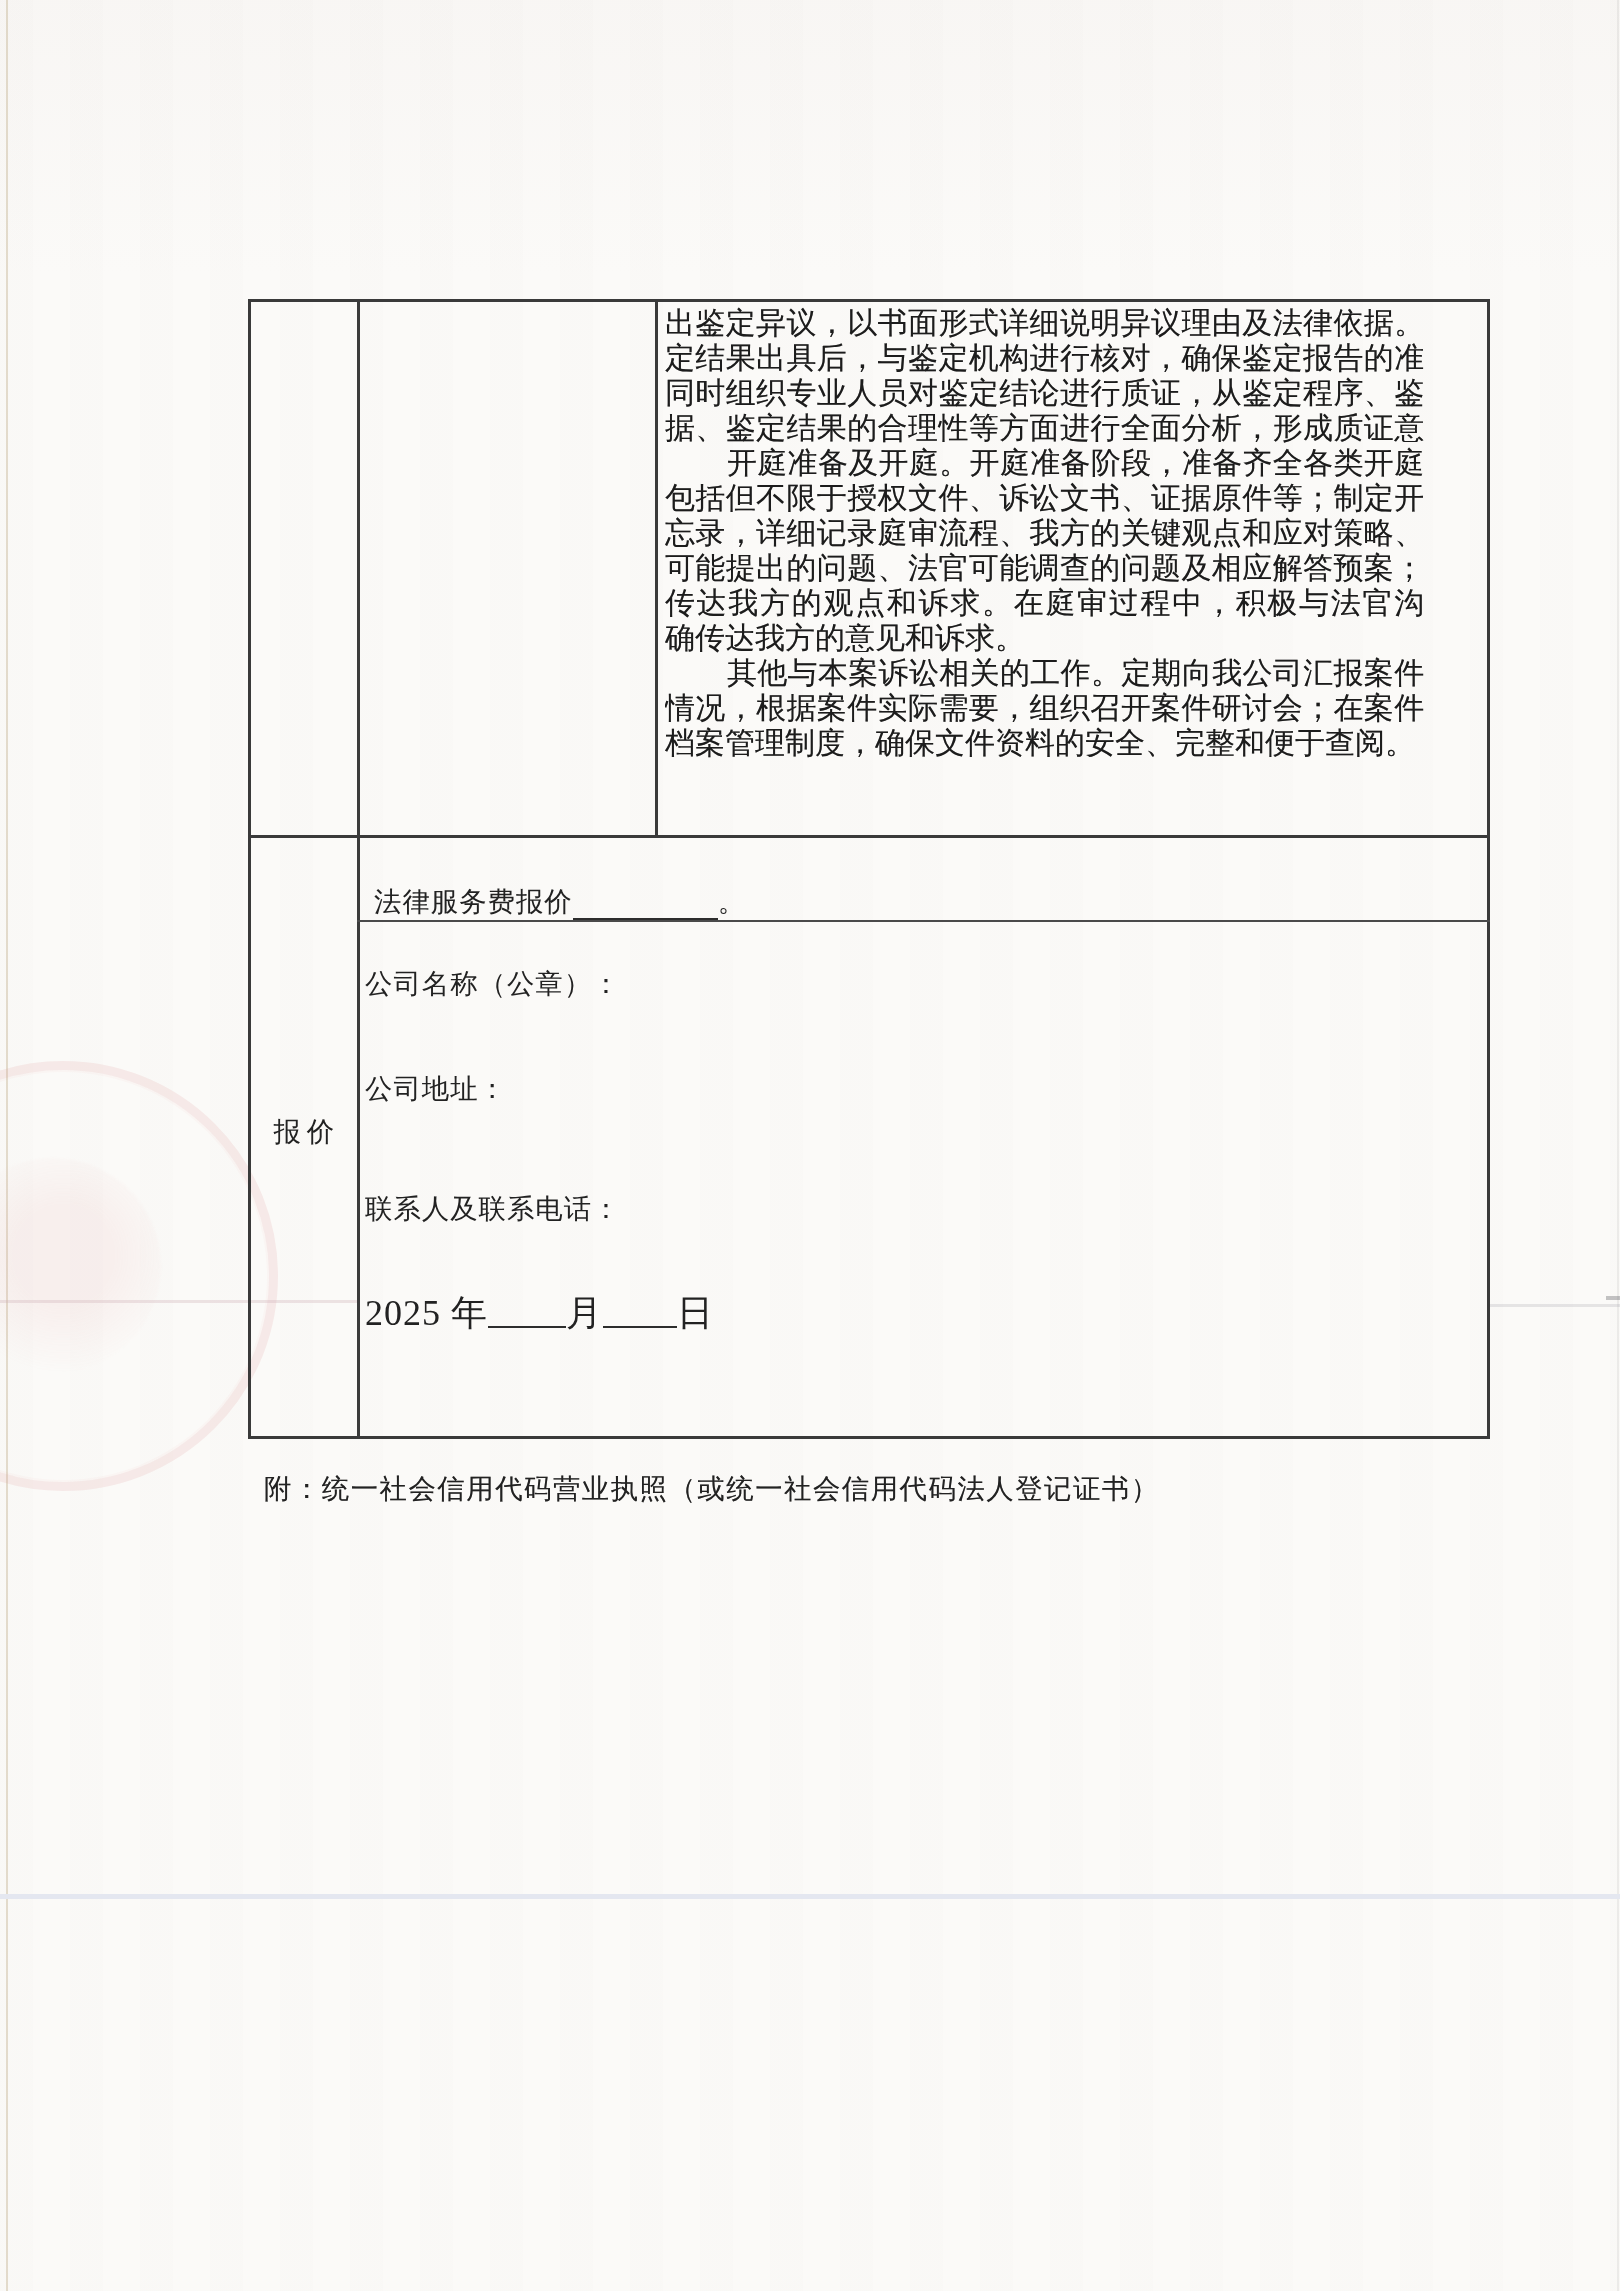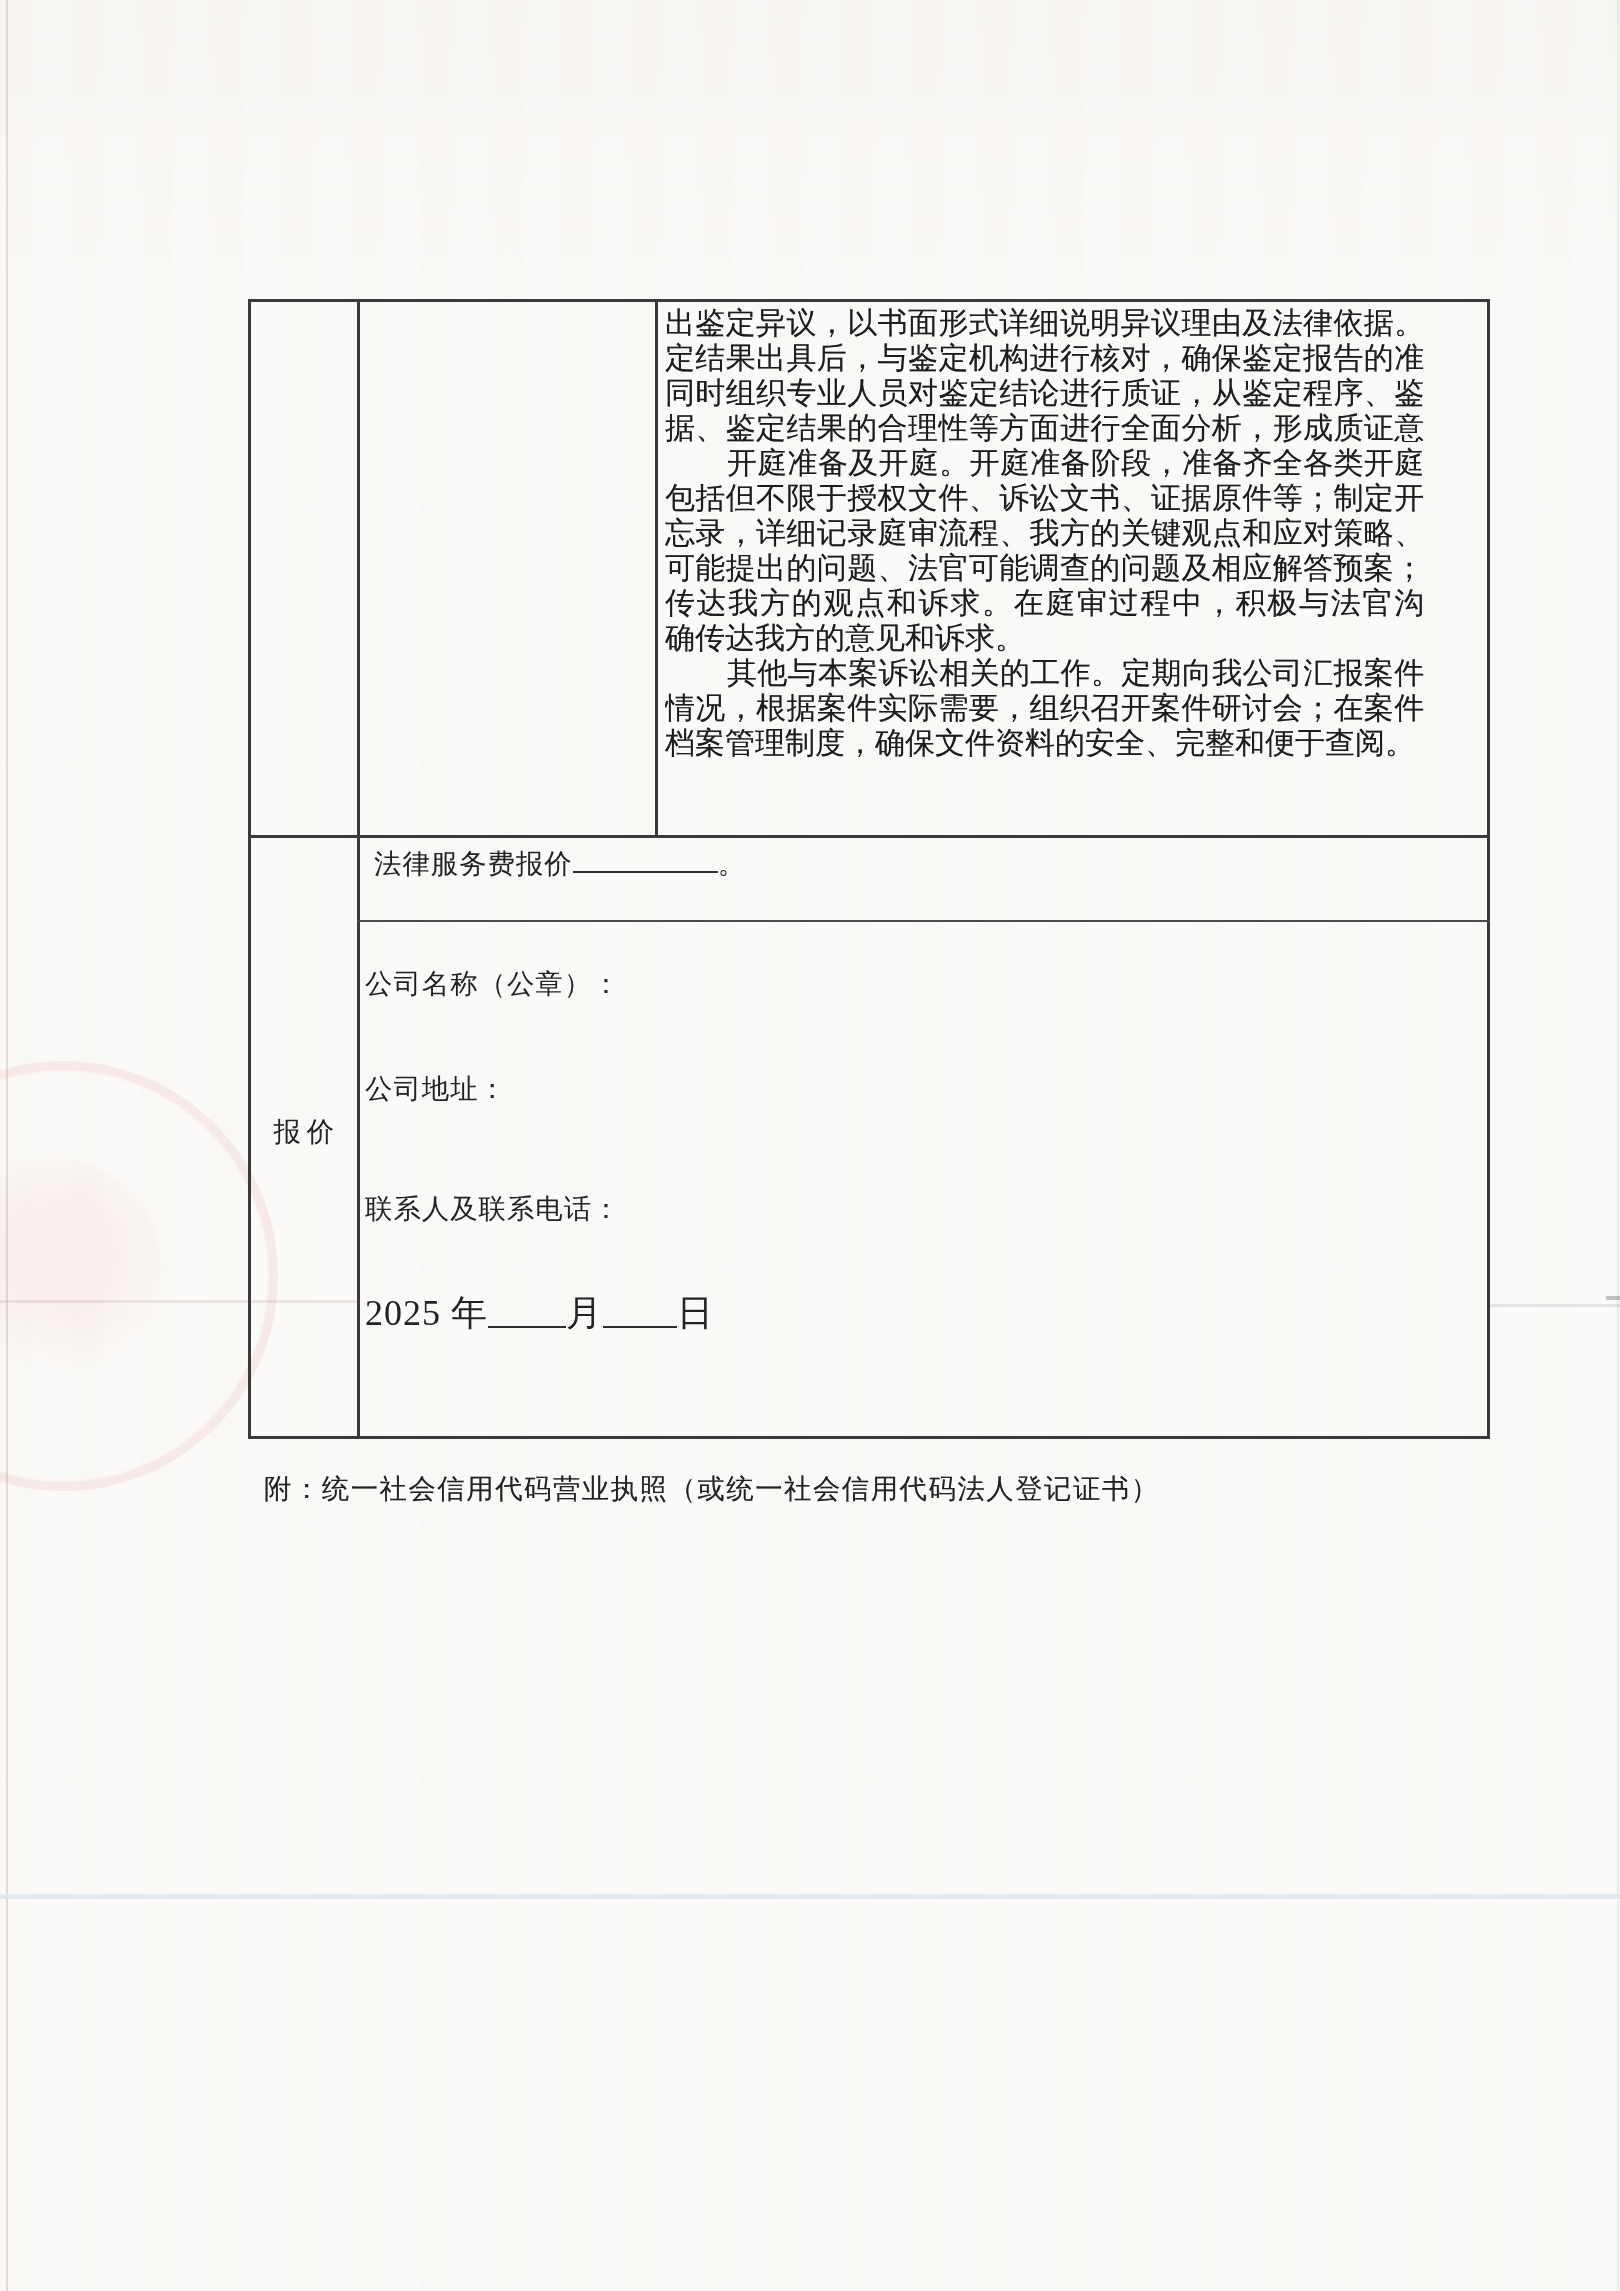--- a/index.html
+++ b/index.html
@@ -61,21 +61,21 @@
   
   .row-label{
     position:absolute;left:2.9px;top:534px;width:106px;height:598px;
     display:flex;align-items:center;justify-content:center;
     font-size:27.4px;letter-spacing:5.9px;text-indent:5.9px;color:#222;
   }
 
   
   .fee-line{
     position:absolute;left:126px;top:539px;width:1108px;height:82px;
-    display:flex;align-items:flex-start;font-size:27.4px;color:#222;
+    display:flex;align-items:flex-end;font-size:27.4px;color:#222;
     padding-top:7.8px;box-sizing:border-box;letter-spacing:1px;
   }
   .blank{display:inline-block;border-bottom:2.5px solid #2d2d2d;height:25.5px;vertical-align:-2.9px;}
   .blank.b148{width:145px;}
   .blank.b80{width:78px;}
   .blank.b76{width:74px;}
 
   
   .field{position:absolute;left:117px;font-size:27.4px;color:#222;letter-spacing:1px;}
   .f-name{top:667px;}

